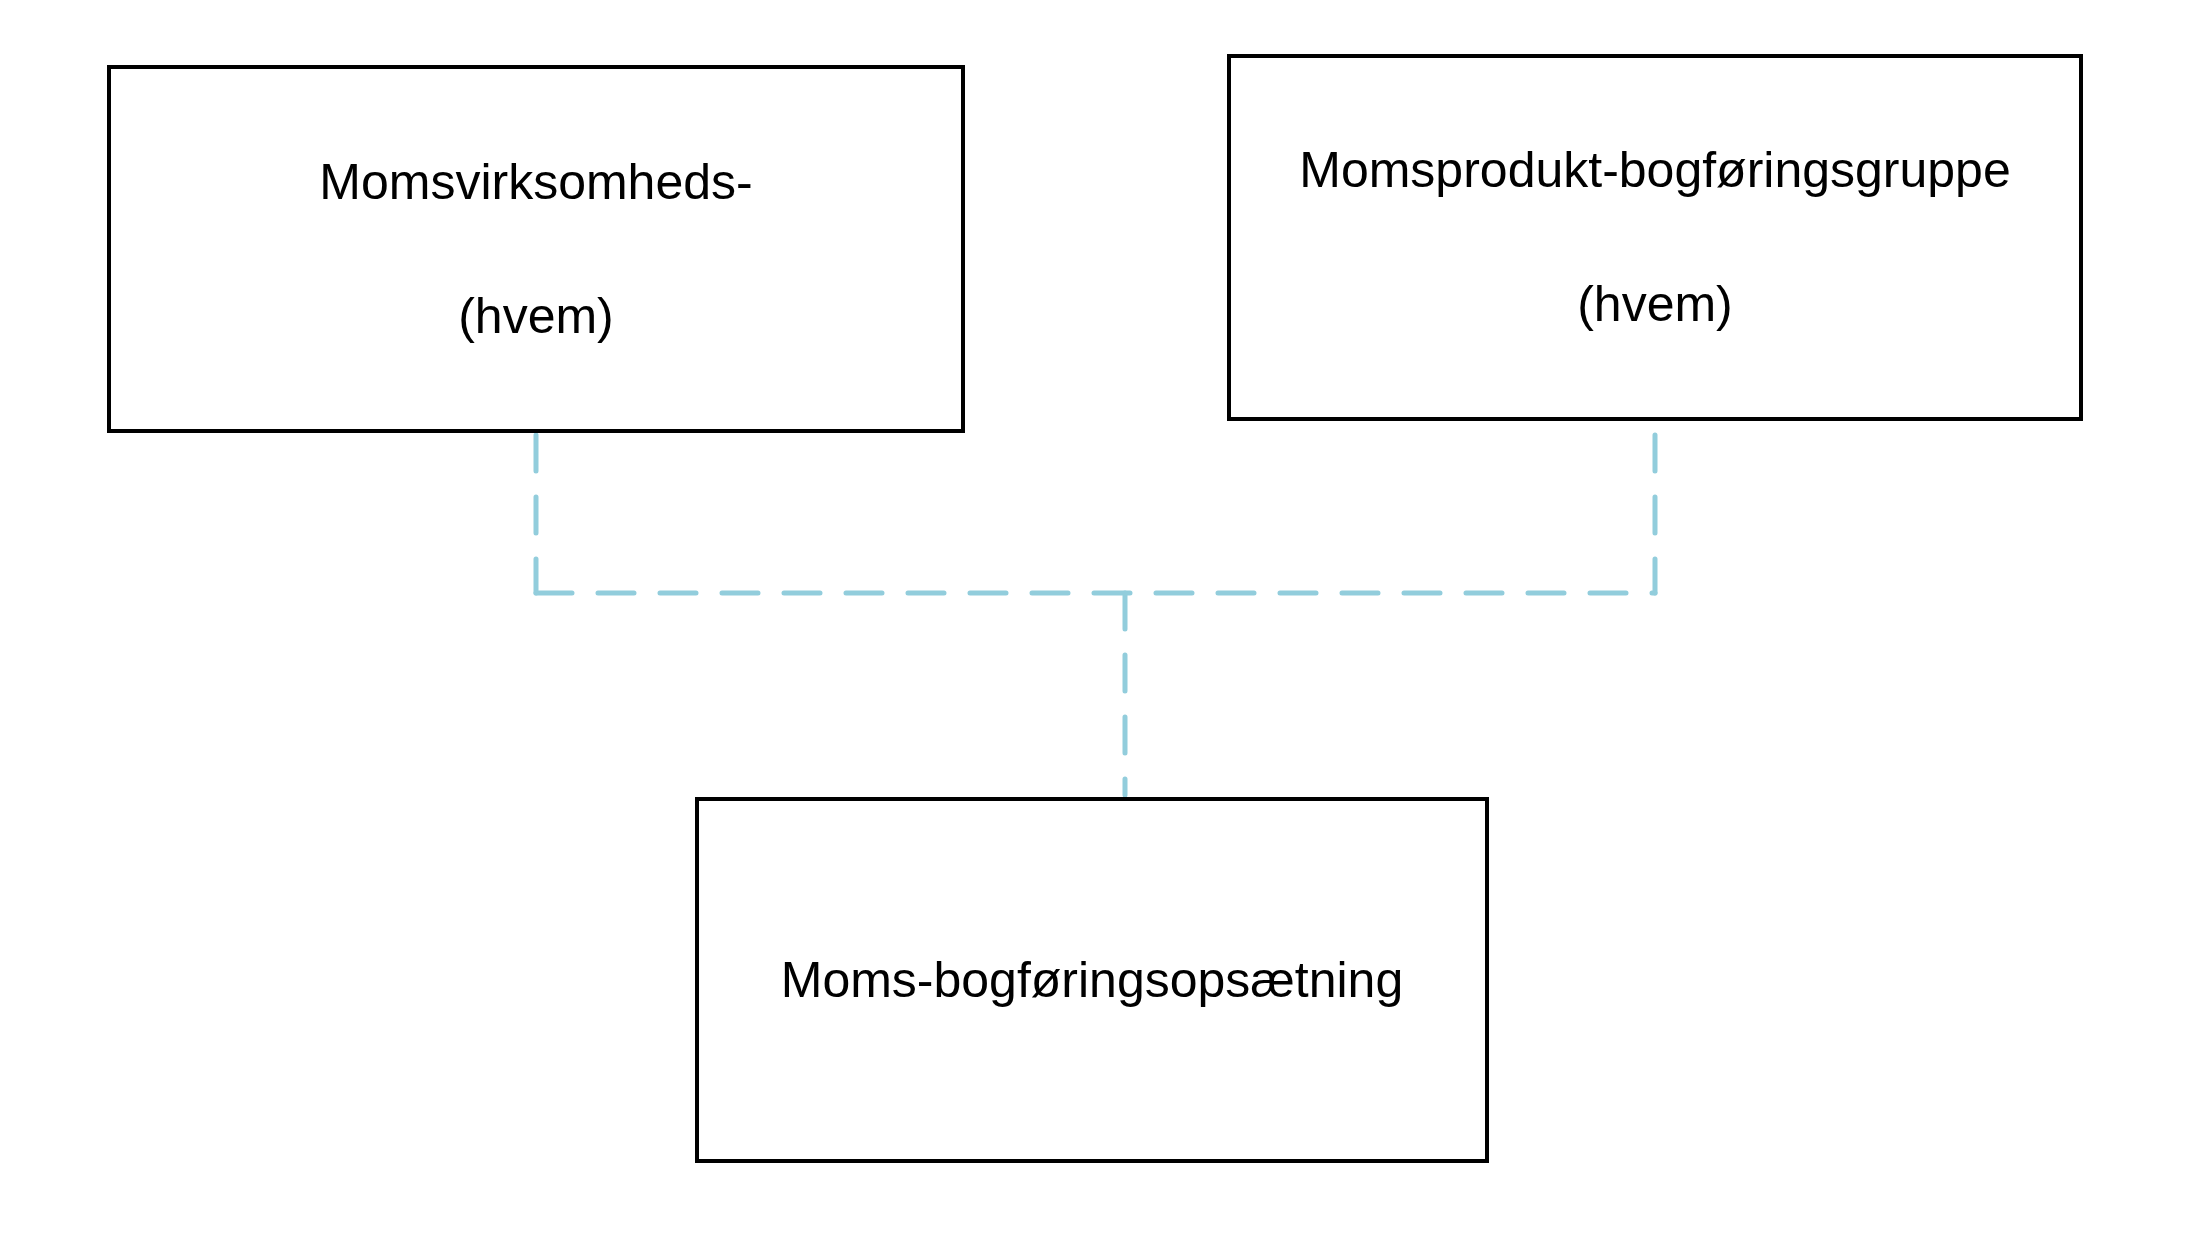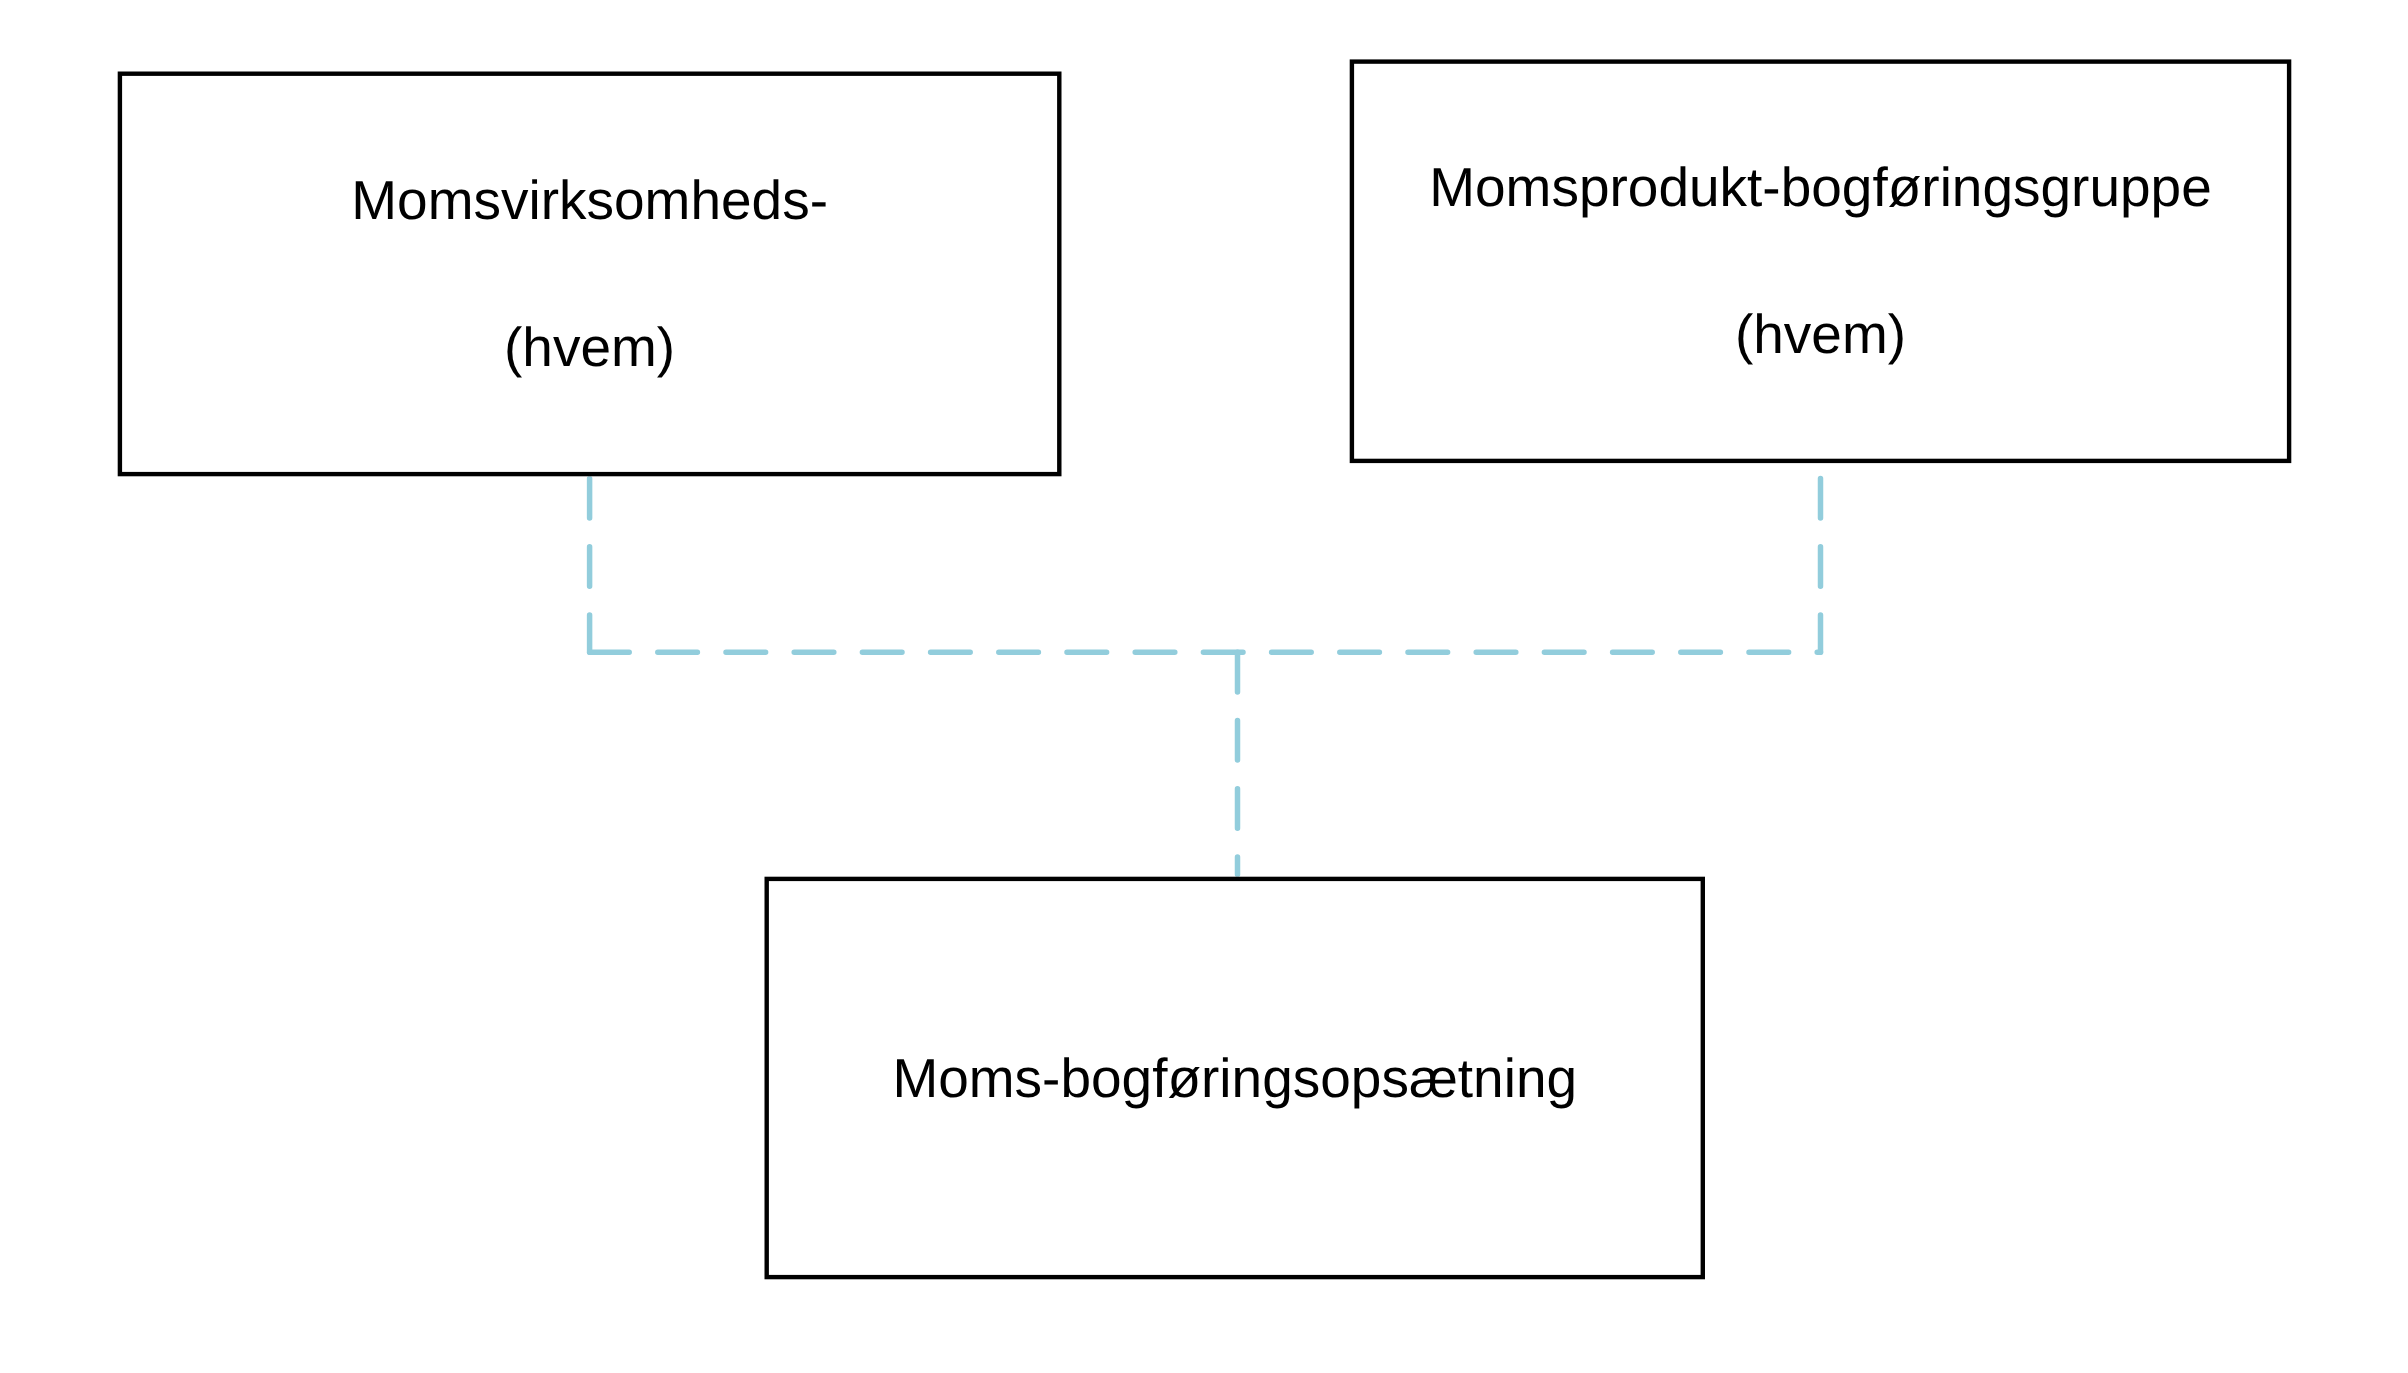--- a/index.html
+++ b/index.html
@@ -37,21 +37,21 @@
     flex-direction: column;
     align-items: center;
     justify-content: center;
     text-align: center;
     font-size: 50px;
     line-height: 67px;
     color: #000000;
   }
   .box-business { left: 107px; top: 65px;  width: 858px; height: 368px; text-align: center; }
   .box-product  { left: 1227px; top: 54px; width: 856px; height: 367px; }
-  .box-setup    { left: 695px; top: 797px; width: 855px; height: 366px; }
+  .box-setup    { left: 695px; top: 797px; width: 794px; height: 366px; }
   .blank-line-gap { margin-top: 67px; }
 </style>
 </head>
 <body>
 
 <div class="stage">
 
   <svg class="connectors" viewBox="0 0 2189 1248" xmlns="http://www.w3.org/2000/svg">
     <line x1="536" y1="435" x2="536" y2="593" stroke="#92CDDC"></line>
     <line x1="1655" y1="435" x2="1655" y2="593" stroke="#92CDDC"></line>

